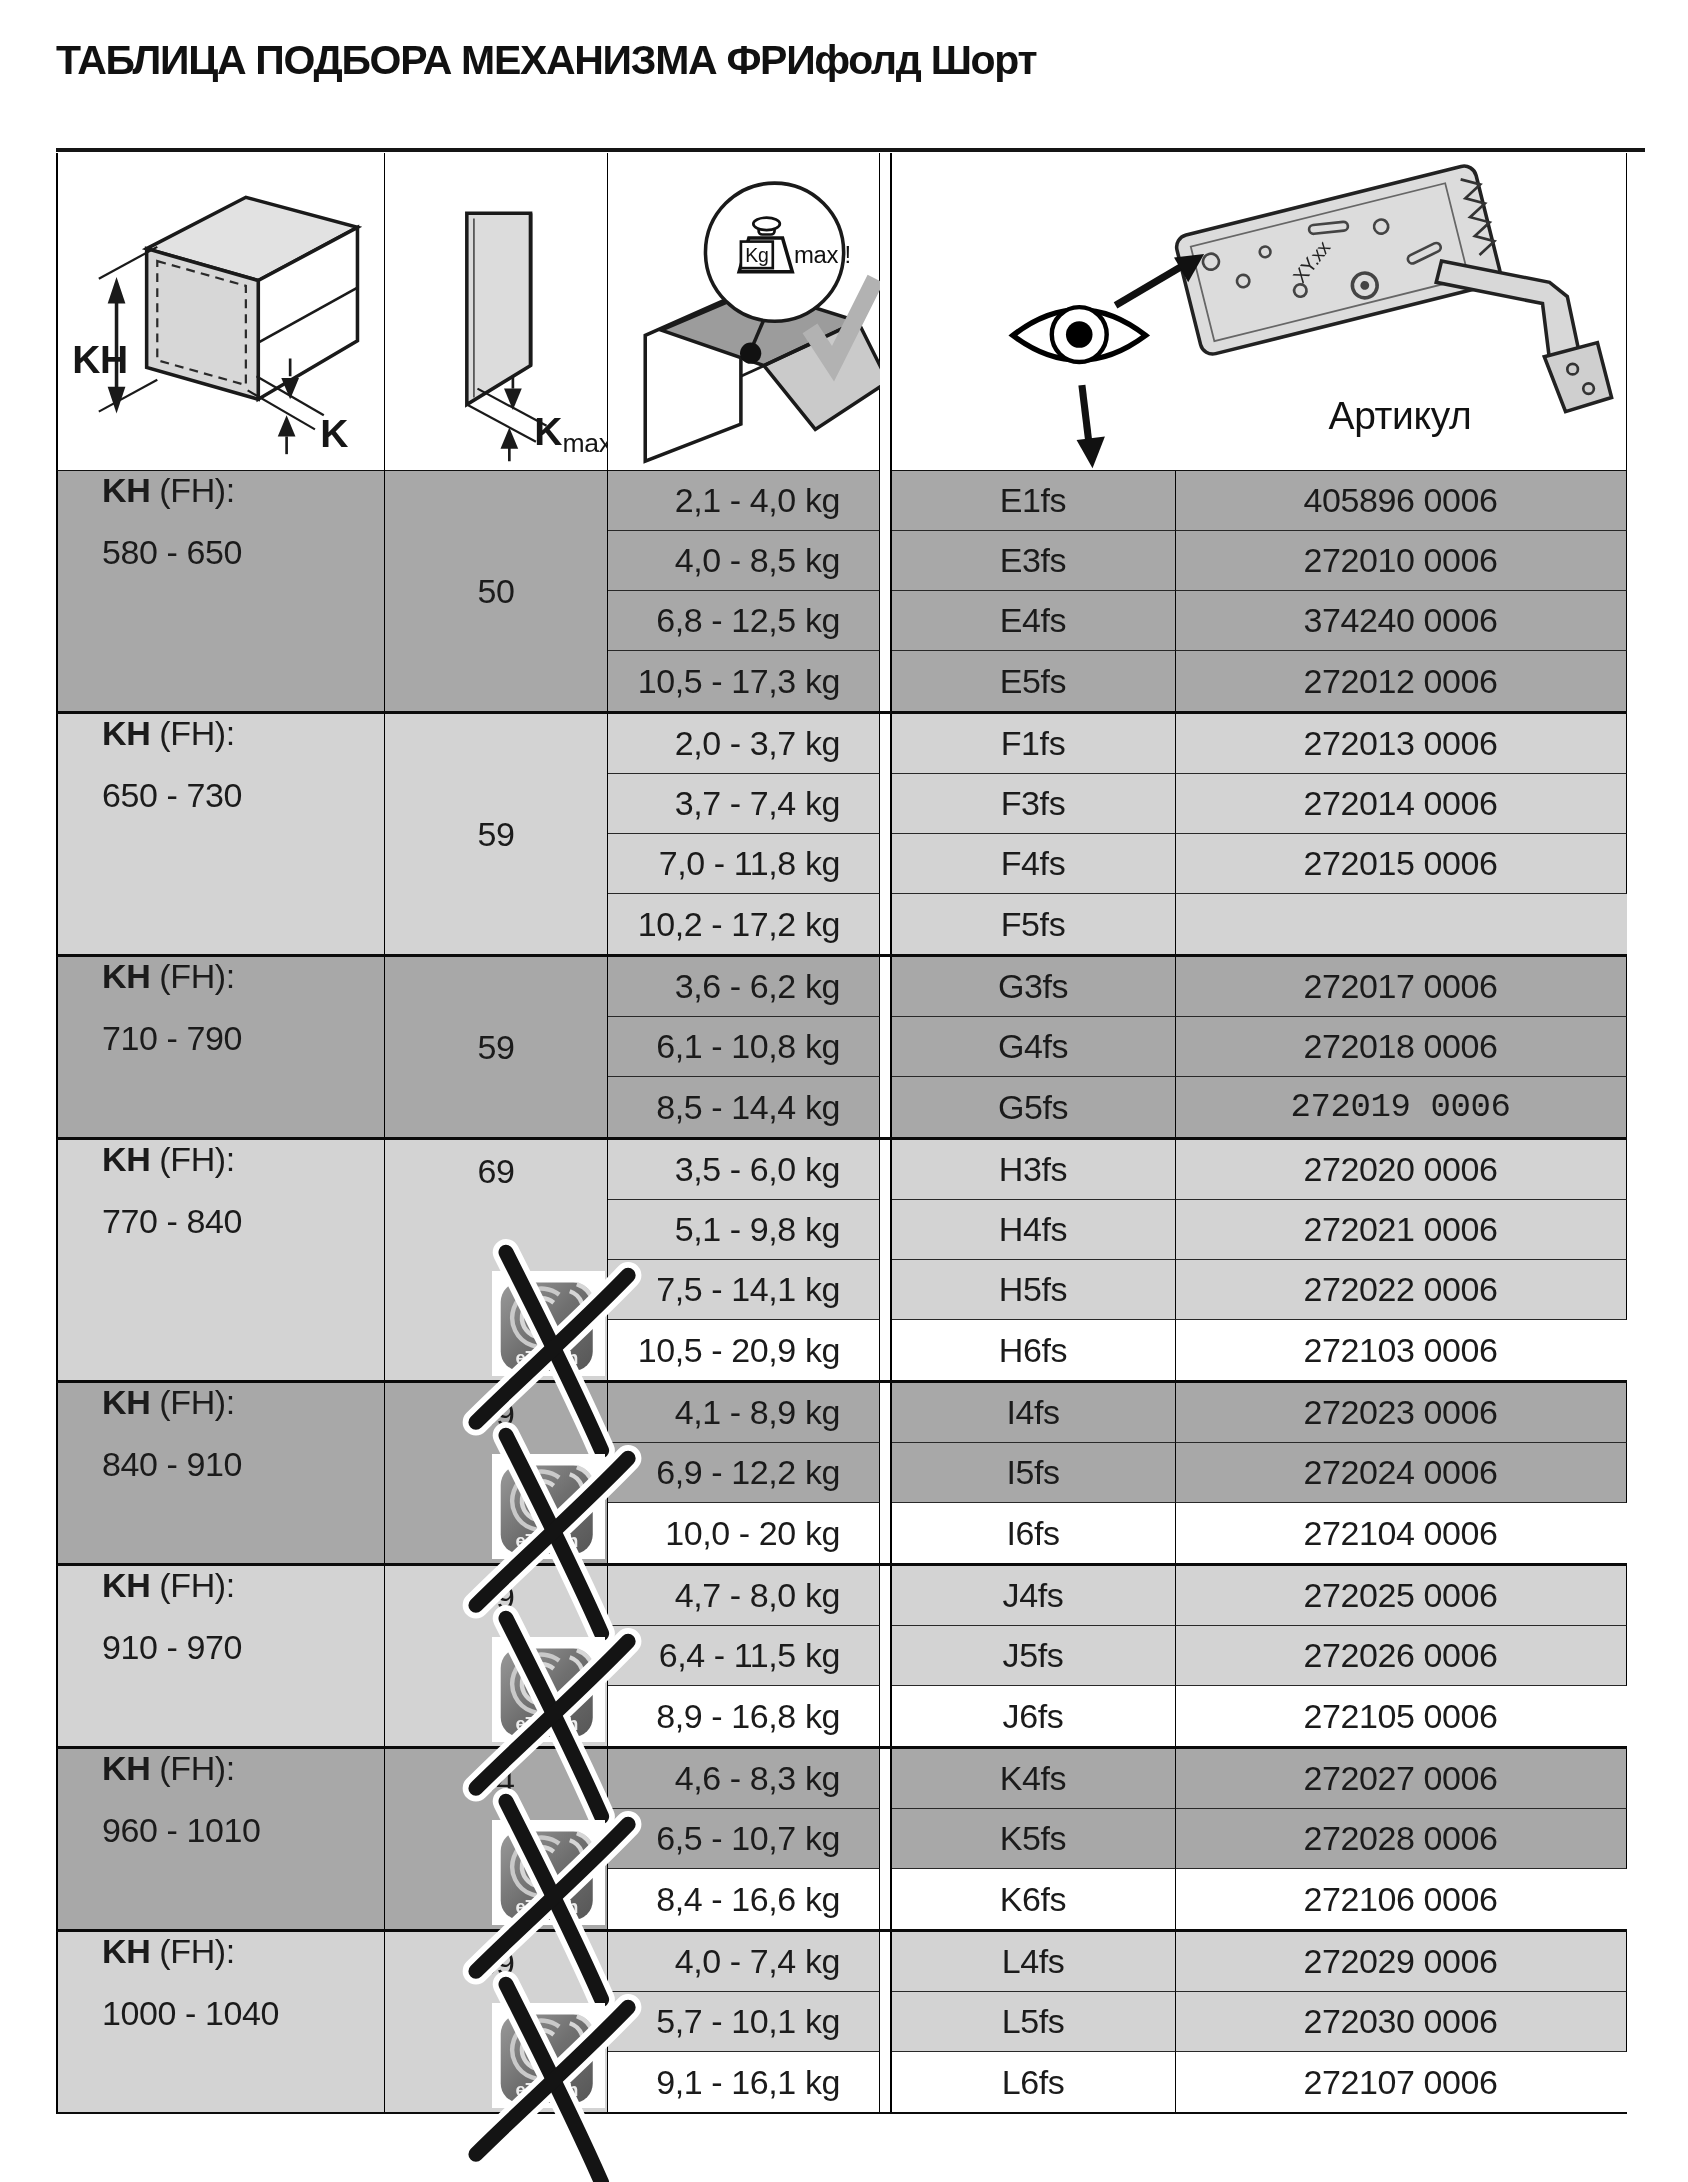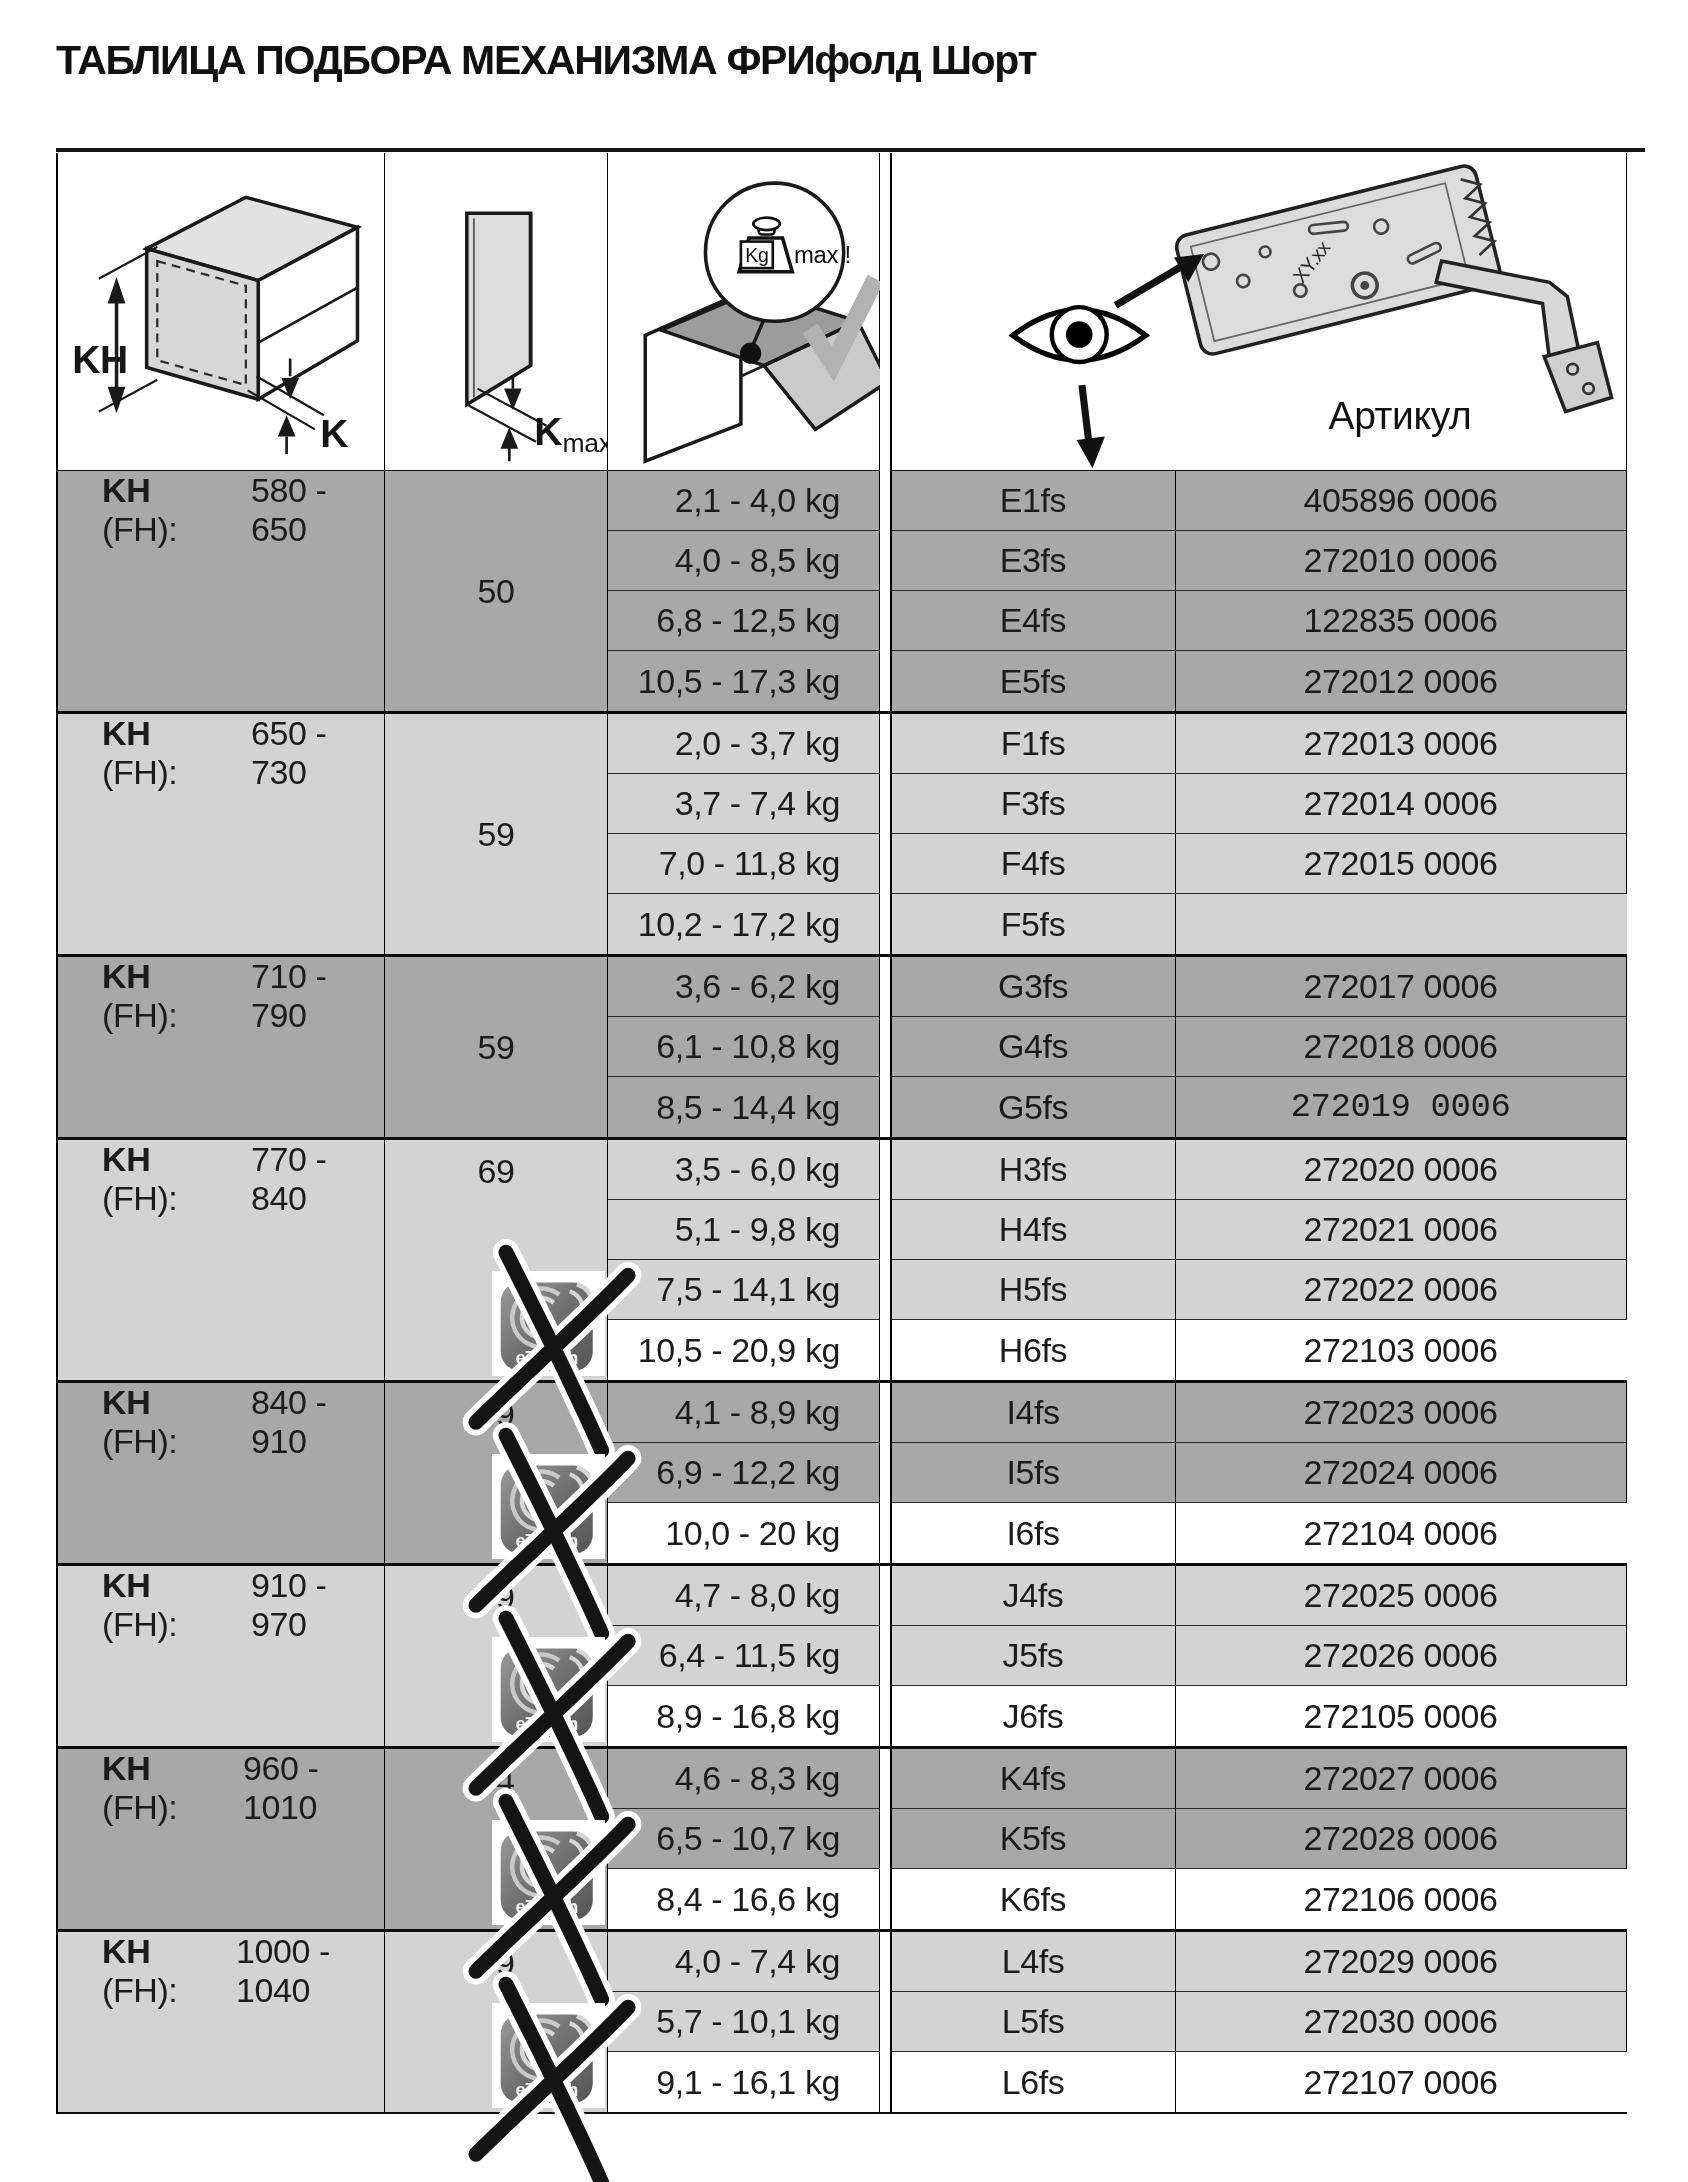--- a/index.html
+++ b/index.html
@@ -22,21 +22,21 @@
   svg text { font-family:"Liberation Sans","DejaVu Sans",sans-serif; }
 
   
   .grp { display:grid; grid-template-columns:327px 223px 272px 11.5px 284px 451px;
          border-left:2.7px solid #000; border-bottom:3.5px solid #0b0b0b; position:relative; }
   .grp:last-child { border-bottom-width:2.7px; }
   .grp.dark  { background:#a8a8a8; }
   .grp.light { background:#d3d3d3; }
 
   .cell { display:flex; align-items:center; font-size:34px; color:#1b1b1b; }
-  .kh { grid-column:1; flex-direction:row; align-items:flex-start; justify-content:flex-start;
+  .kh { grid-column:1; flex-direction:column; align-items:flex-start; justify-content:flex-start;
         gap:23px; padding-left:44px; border-right:1.8px solid #000; }
   .kh .l1 b { font-weight:bold; }
   .k  { grid-column:2; position:relative; border-right:1.8px solid #000; justify-content:center; }
   .k .knum { position:relative; z-index:1; }
   .k.top { align-items:flex-start; }
   .k.top .knum { margin-top:12.4px; }
   .spacer { grid-column:4; background:#fff; border-right:2.7px solid #000; }
   .wt { grid-column:3; justify-content:flex-end; padding-right:39px; border-right:1.8px solid #050505; }
   .fs { grid-column:5; justify-content:center; border-right:1.8px solid #050505; }
   .art{ grid-column:6; justify-content:center; border-right:1.8px solid #000; }
@@ -182,21 +182,21 @@
     </div>
     <div class="spacer" style="grid-row: 1 / span 4;"></div>
   <div class="cell wt bb" style="grid-row: 1;">2,1 - 4,0 kg</div>
           <div class="cell fs bb" style="grid-row: 1;">E1fs</div>
           <div class="cell art bb" style="grid-row: 1;">405896 0006</div>
           <div class="cell wt bb" style="grid-row: 2;">4,0 - 8,5 kg</div>
           <div class="cell fs bb" style="grid-row: 2;">E3fs</div>
           <div class="cell art bb" style="grid-row: 2;">272010 0006</div>
           <div class="cell wt bb" style="grid-row: 3;">6,8 - 12,5 kg</div>
           <div class="cell fs bb" style="grid-row: 3;">E4fs</div>
-          <div class="cell art bb" style="grid-row: 3;">122835 0006</div>
+          <div class="cell art bb" style="grid-row: 3;">374240 0006</div>
           <div class="cell wt" style="grid-row: 4;">10,5 - 17,3 kg</div>
           <div class="cell fs" style="grid-row: 4;">E5fs</div>
           <div class="cell art" style="grid-row: 4;">272012 0006</div>
         </section>
         <section class="grp light" style="grid-template-rows: repeat(4, 60px);">
     <div class="cell kh" style="grid-row: 1 / span 4;">
       <div class="l1"><b>KH</b><span> (FH):</span></div>
       <div class="l2">650 - 730</div>
     </div>
     <div class="cell k" style="grid-row: 1 / span 4;">

